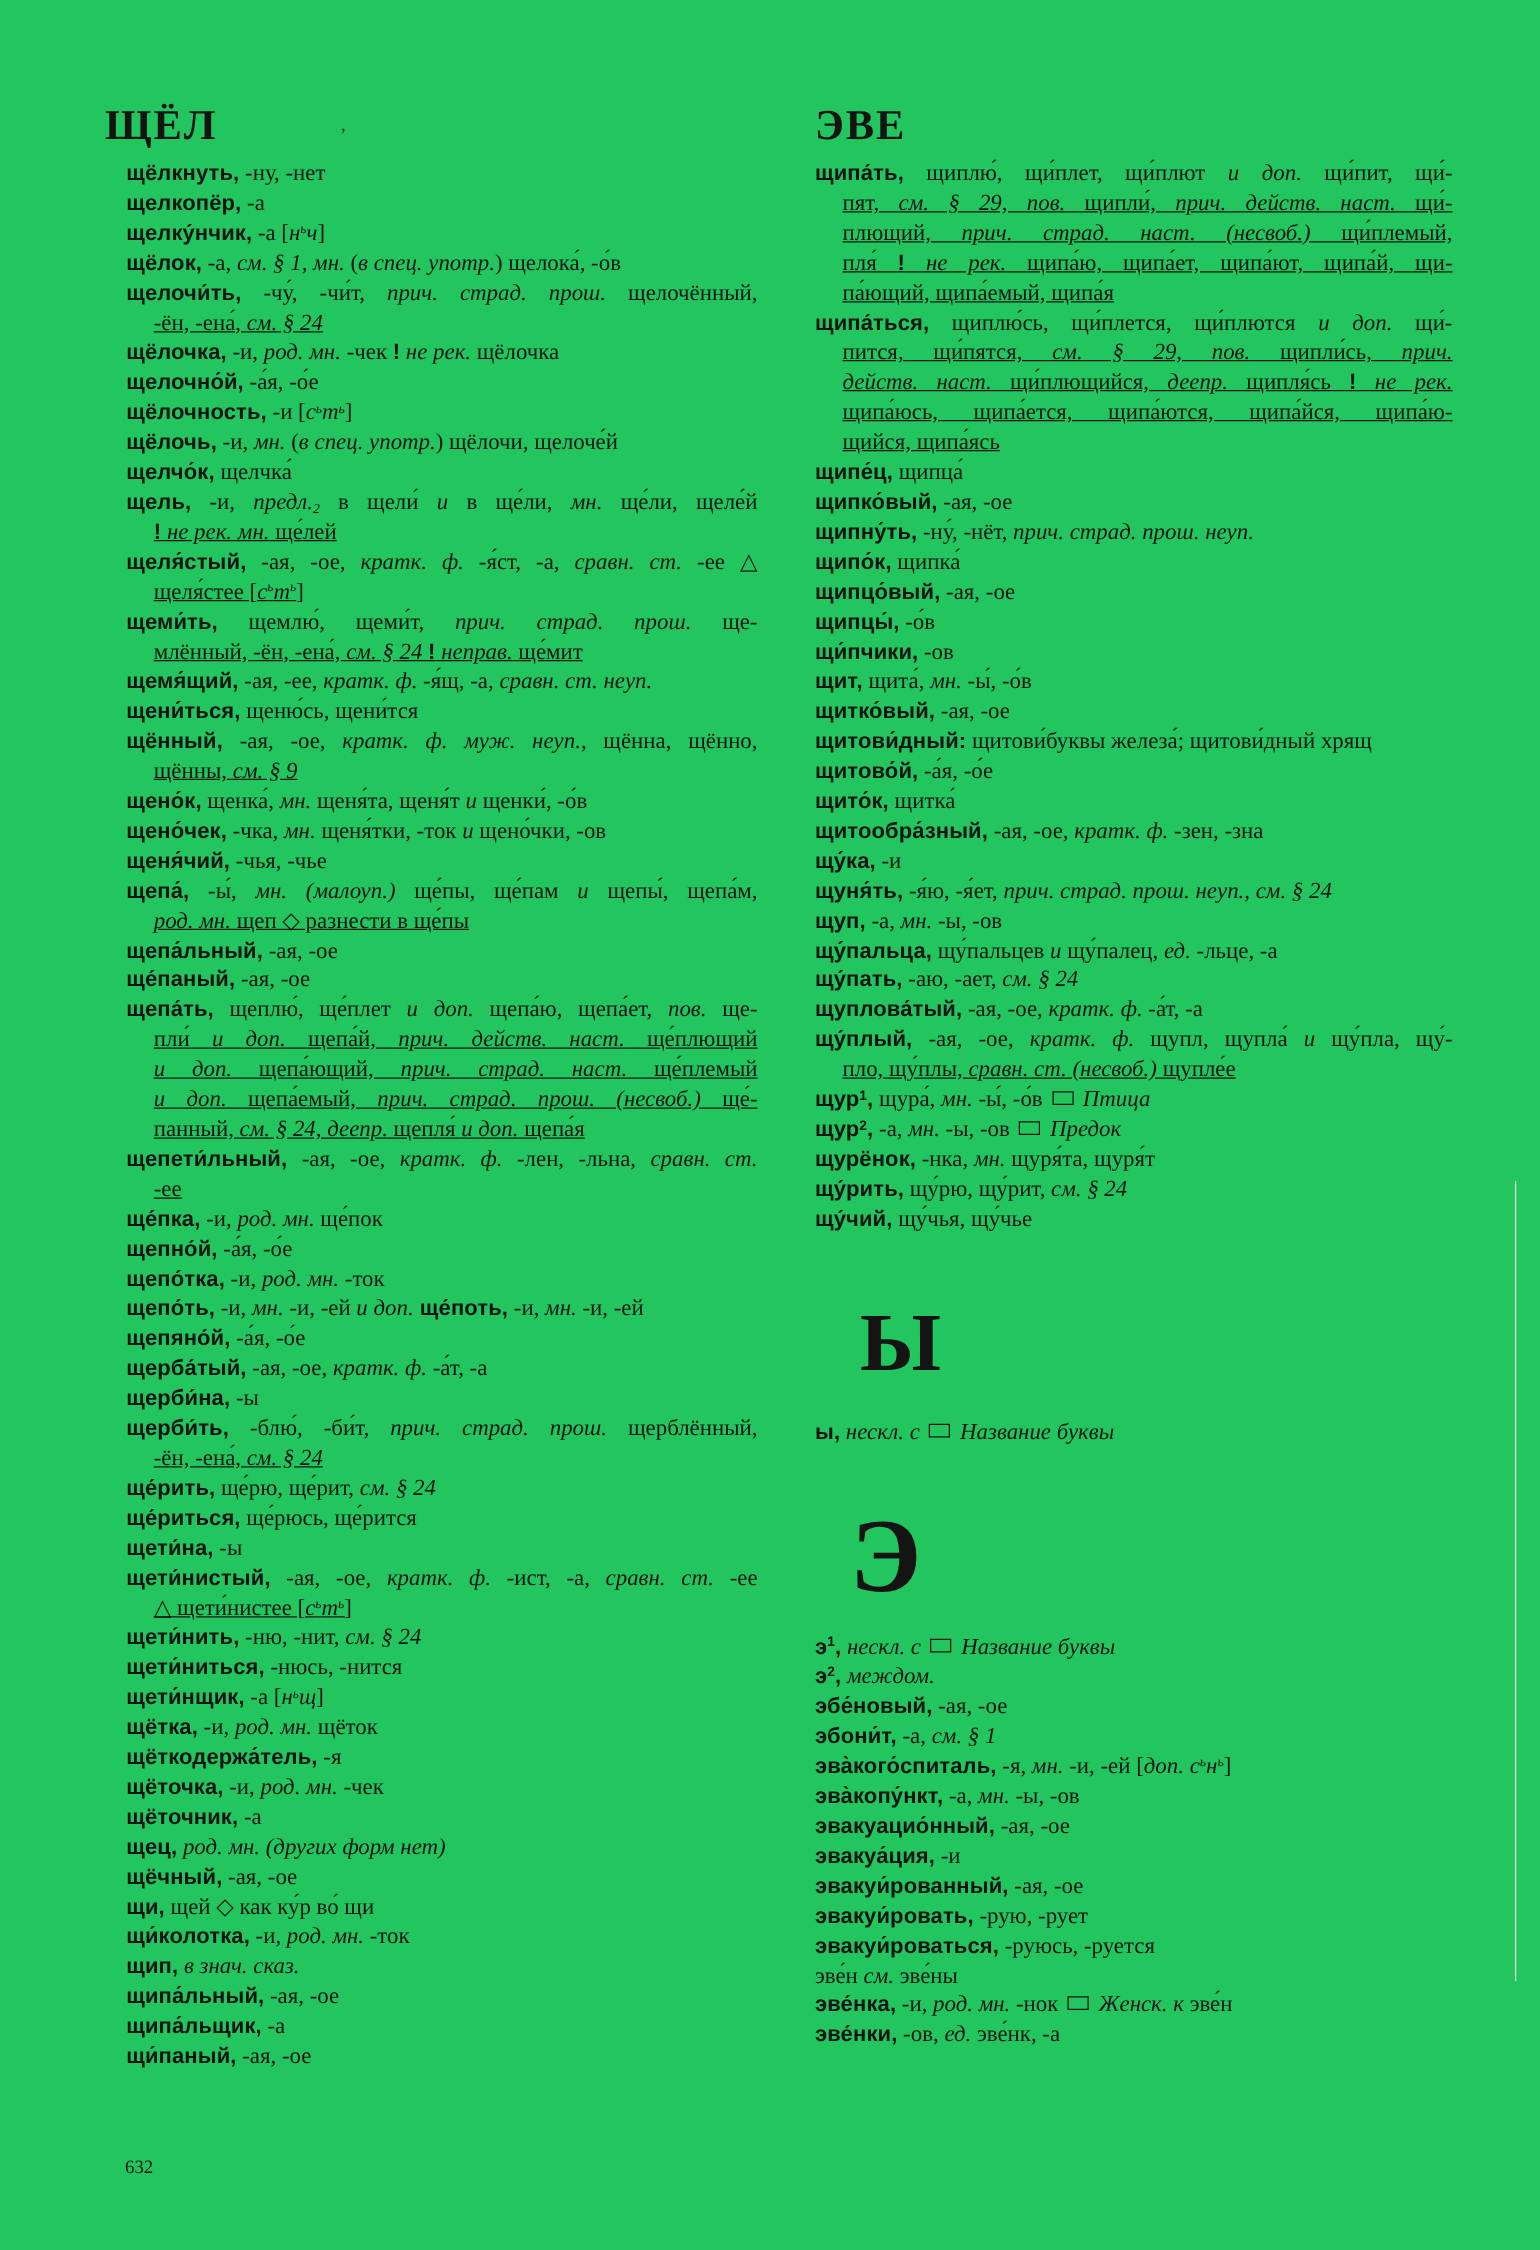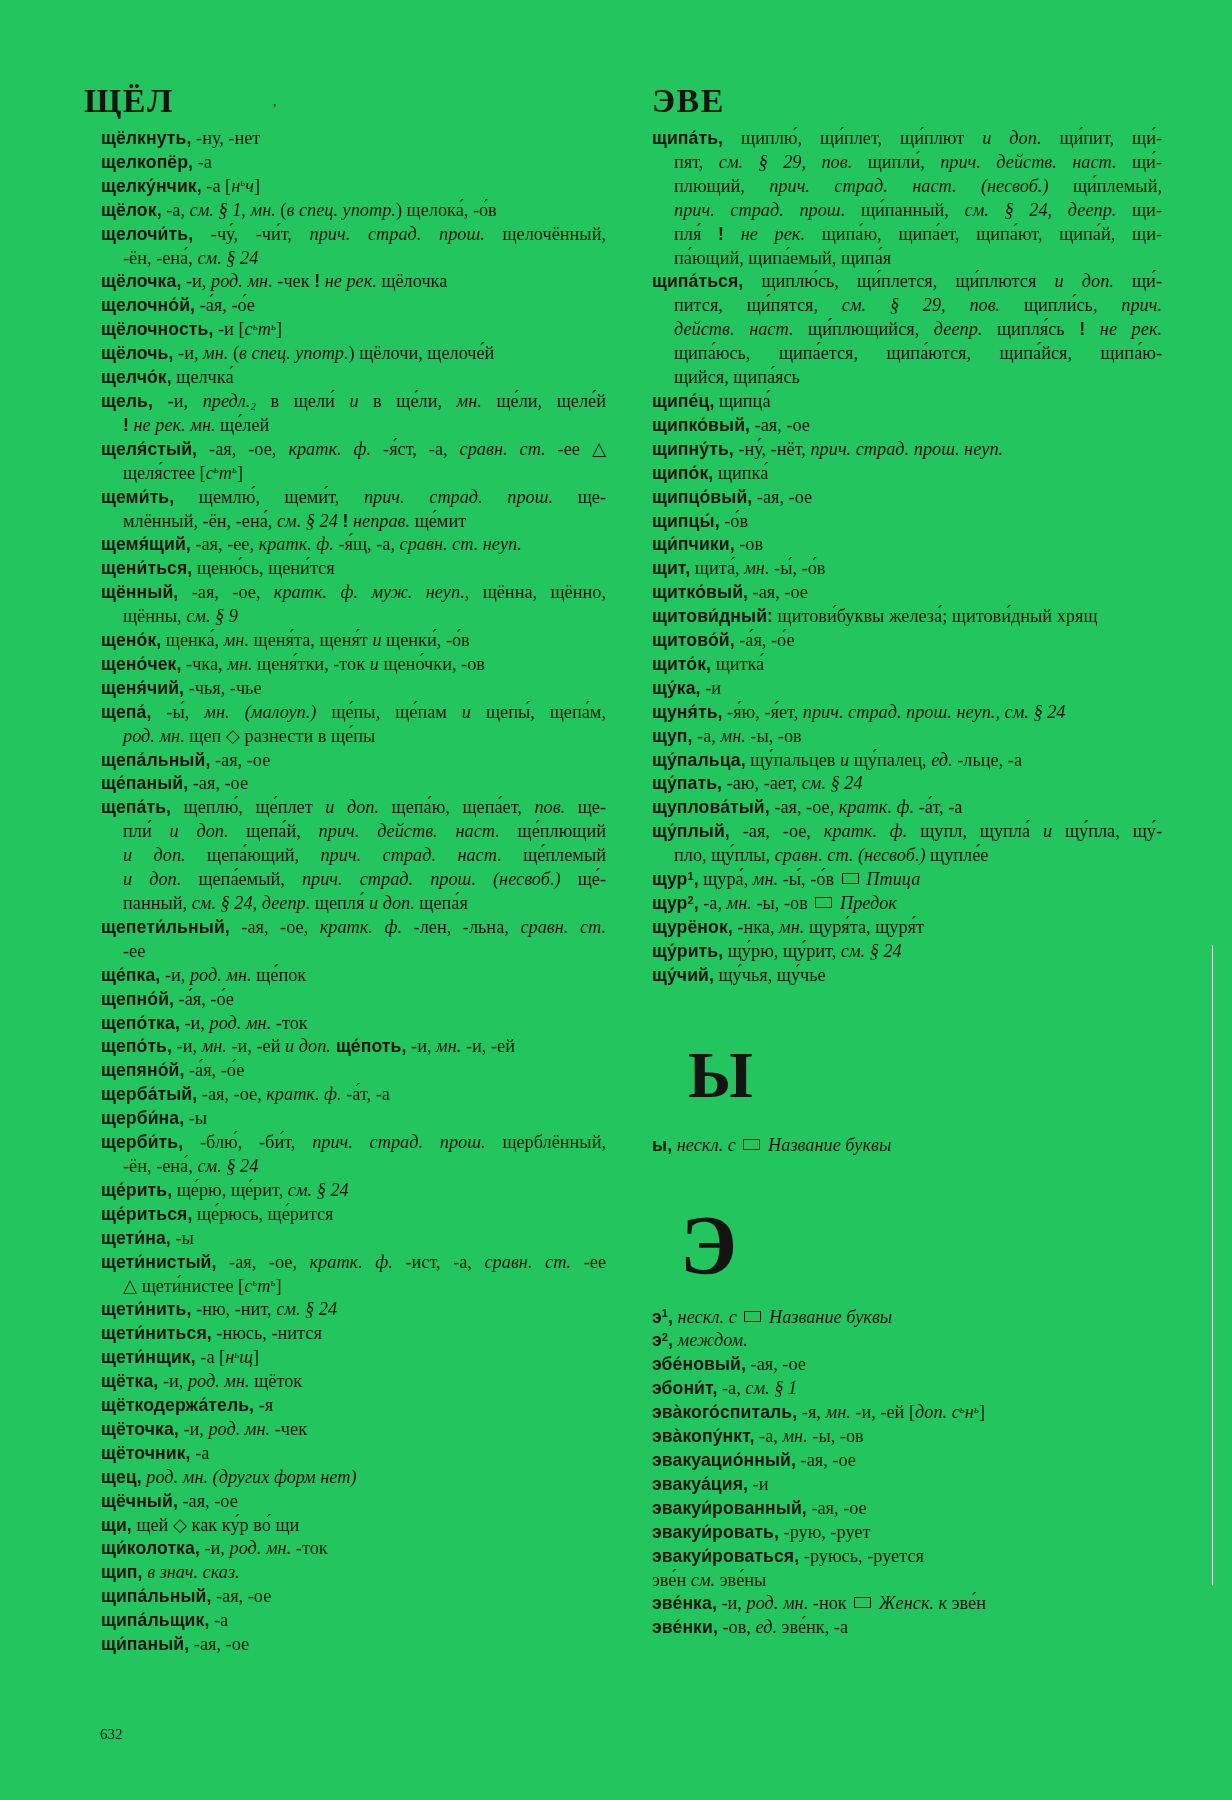--- a/index.html
+++ b/index.html
@@ -5,21 +5,21 @@
   html,body{margin:0;padding:0;background:#d8d8d4;}
   .page{position:relative;width:1232px;height:1800px;background:#22c55e;overflow:hidden;
         font-family:"Liberation Serif","DejaVu Serif",serif;color:#141414;}
   .running-head{position:absolute;top:84px;font-weight:700;font-size:34px;letter-spacing:1.5px;line-height:1;}
   .rh-left{left:84px;}
   .rh-right{left:652px;}
   .col{position:absolute;top:127px;}
   .col-left{left:84px;width:505px;margin-left:17px;}
   .col-right{left:652px;width:510px;}
   .line{position:relative;font-size:18.3px;line-height:23.9px;white-space:normal;}
-  .line.ind{padding-left:22px;}
+  .line.ind{padding-left:22px;text-decoration:underline;}
   .line.full{text-align:justify;text-align-last:justify;}
   .hw{font-family:"Liberation Sans","DejaVu Sans",sans-serif;font-weight:700;font-size:17.6px;letter-spacing:0.1px;}
   .rm{}
   .it{font-style:italic;}
   .sup{font-size:60%;position:relative;top:-0.5em;line-height:0;}
   .sub{font-size:60%;position:relative;top:0.25em;line-height:0;}
   .box{display:inline-block;width:15px;height:9px;border:1.5px solid #141414;margin:0 3px;position:relative;top:-1px;}
   .mdot{position:absolute;left:-16px;top:10px;width:4px;height:4px;background:#333;border-radius:50%;}
   .heading{font-weight:700;line-height:1;font-family:"Liberation Serif","DejaVu Serif",serif;}
   .heading.hy{font-size:66px;margin:54px 0 26px 36px;}
@@ -98,40 +98,40 @@
       <div class="line"><span class="hw">щи́колотка,</span><span class="rm"> -и, </span><span class="it">род. мн.</span><span class="rm"> -ток</span></div>
       <div class="line"><span class="hw">щип,</span><span class="it"> в знач. сказ.</span></div>
       <div class="line"><span class="hw">щипа́льный,</span><span class="rm"> -ая, -ое</span></div>
       <div class="line"><span class="hw">щипа́льщик,</span><span class="rm"> -а</span></div>
       <div class="line"><span class="hw">щи́паный,</span><span class="rm"> -ая, -ое</span></div>
     </div>
   <div class="col col-right" id="col-right">
       <div class="line full"><span class="hw">щипа́ть,</span><span class="rm"> щиплю́, щи́плет, щи́плют </span><span class="it">и доп.</span><span class="rm"> щи́пит, щи́-</span></div>
       <div class="line ind full"><span class="rm">пят, </span><span class="it">см. § 29, пов.</span><span class="rm"> щипли́, </span><span class="it">прич. действ. наст.</span><span class="rm"> щи́-</span></div>
       <div class="line ind full"><span class="rm">плющий, </span><span class="it">прич. страд. наст. (несвоб.)</span><span class="rm"> щи́племый,</span></div>
-      <div class="line ind full"><span class="it">прич. страд. прош.</span><span class="rm"> щи́панный, </span><span class="it">см. § 24, деепр.</span><span class="rm"> щи-</span></div>
       <div class="line ind full"><span class="rm">пля́ </span><span class="hw">!</span><span class="it"> не рек.</span><span class="rm"> щипа́ю, щипа́ет, щипа́ют, щипа́й, щи-</span></div>
       <div class="line ind"><span class="rm">па́ющий, щипа́емый, щипа́я</span></div>
       <div class="line full"><span class="hw">щипа́ться,</span><span class="rm"> щиплю́сь, щи́плется, щи́плются </span><span class="it">и доп.</span><span class="rm"> щи́-</span></div>
       <div class="line ind full"><span class="rm">пится, щи́пятся, </span><span class="it">см. § 29, пов.</span><span class="rm"> щипли́сь, </span><span class="it">прич.</span></div>
       <div class="line ind full"><span class="it">действ. наст.</span><span class="rm"> щи́плющийся, </span><span class="it">деепр.</span><span class="rm"> щипля́сь </span><span class="hw">!</span><span class="it"> не рек.</span></div>
       <div class="line ind full"><span class="rm">щипа́юсь, щипа́ется, щипа́ются, щипа́йся, щипа́ю-</span></div>
       <div class="line ind"><span class="rm">щийся, щипа́ясь</span></div>
       <div class="line"><span class="hw">щипе́ц,</span><span class="rm"> щипца́</span></div>
       <div class="line"><span class="hw">щипко́вый,</span><span class="rm"> -ая, -ое</span></div>
       <div class="line"><span class="hw">щипну́ть,</span><span class="rm"> -ну́, -нёт, </span><span class="it">прич. страд. прош. неуп.</span></div>
       <div class="line"><span class="hw">щипо́к,</span><span class="rm"> щипка́</span></div>
       <div class="line"><span class="hw">щипцо́вый,</span><span class="rm"> -ая, -ое</span></div>
       <div class="line"><span class="hw">щипцы́,</span><span class="rm"> -о́в</span></div>
       <div class="line"><span class="hw">щи́пчики,</span><span class="rm"> -ов</span></div>
       <div class="line"><span class="hw">щит,</span><span class="rm"> щита́, </span><span class="it">мн.</span><span class="rm"> -ы́, -о́в</span></div>
       <div class="line"><span class="hw">щитко́вый,</span><span class="rm"> -ая, -ое</span></div>
       <div class="line"><span class="hw">щитови́дный:</span><span class="rm"> щитови́буквы железа́; щитови́дный хрящ</span></div>
       <div class="line"><span class="hw">щитово́й,</span><span class="rm"> -а́я, -о́е</span></div>
       <div class="line"><span class="hw">щито́к,</span><span class="rm"> щитка́</span></div>
+      <div class="line"><span class="hw">щитообра́зный,</span><span class="rm"> -ая, -ое, </span><span class="it">кратк. ф.</span><span class="rm"> -зен, -зна</span></div>
       <div class="line"><span class="hw">щу́ка,</span><span class="rm"> -и</span></div>
       <div class="line"><span class="hw">щуня́ть,</span><span class="rm"> -я́ю, -я́ет, </span><span class="it">прич. страд. прош. неуп., см. § 24</span></div>
       <div class="line"><span class="hw">щуп,</span><span class="rm"> -а, </span><span class="it">мн.</span><span class="rm"> -ы, -ов</span></div>
       <div class="line"><span class="hw">щу́пальца,</span><span class="rm"> щу́пальцев </span><span class="it">и</span><span class="rm"> щу́палец, </span><span class="it">ед.</span><span class="rm"> -льце, -а</span></div>
       <div class="line"><span class="hw">щу́пать,</span><span class="rm"> -аю, -ает, </span><span class="it">см. § 24</span></div>
       <div class="line"><span class="hw">щуплова́тый,</span><span class="rm"> -ая, -ое, </span><span class="it">кратк. ф.</span><span class="rm"> -а́т, -а</span></div>
       <div class="line full"><span class="hw">щу́плый,</span><span class="rm"> -ая, -ое, </span><span class="it">кратк. ф.</span><span class="rm"> щупл, щупла́ </span><span class="it">и</span><span class="rm"> щу́пла, щу́-</span></div>
       <div class="line ind"><span class="rm">пло, щу́плы, </span><span class="it">сравн. ст. (несвоб.)</span><span class="rm"> щупле́е</span></div>
       <div class="line"><span class="hw">щур</span><span class="hw sup">1</span><span class="hw">,</span><span class="rm"> щура́, </span><span class="it">мн.</span><span class="rm"> -ы́, -о́в </span><span class="box"></span><span class="it"> Птица</span></div>
       <div class="line"><span class="hw">щур</span><span class="hw sup">2</span><span class="hw">,</span><span class="rm"> -а, </span><span class="it">мн.</span><span class="rm"> -ы, -ов </span><span class="box"></span><span class="it"> Предок</span></div>

